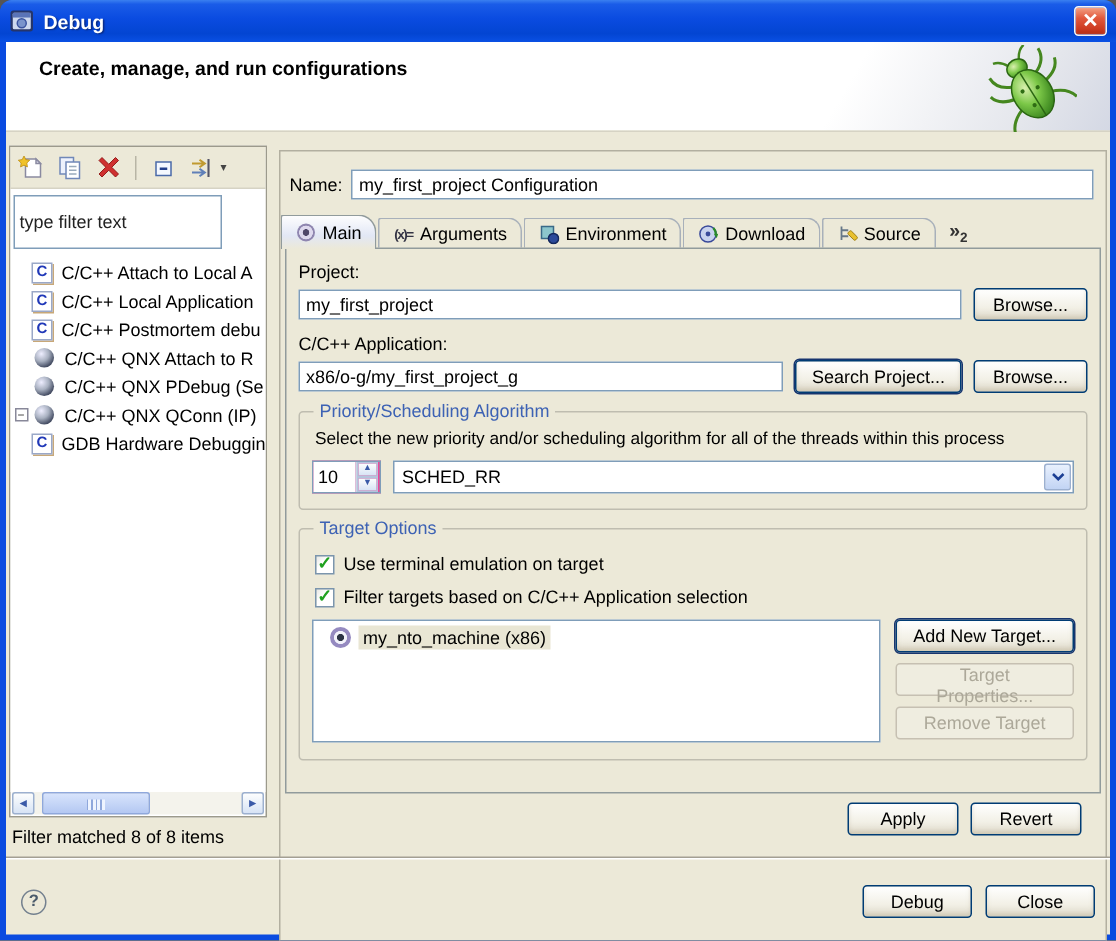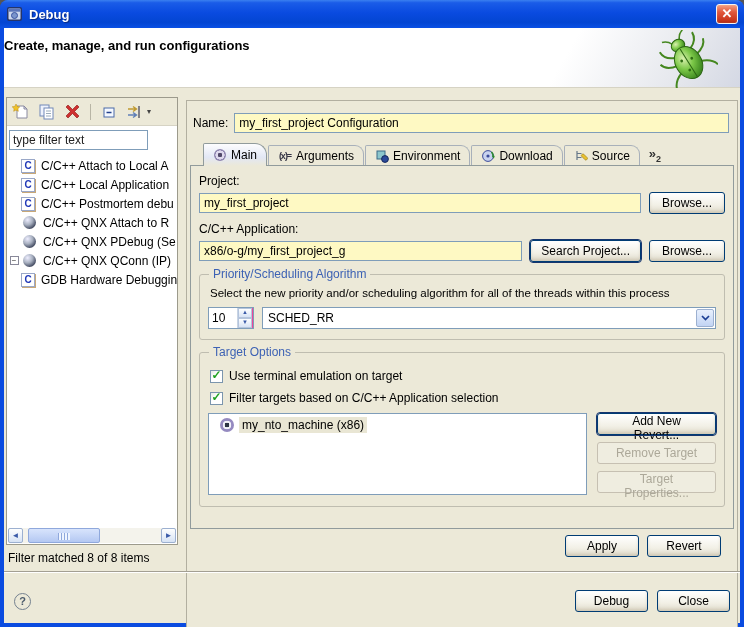--- a/index.html
+++ b/index.html
@@ -11,30 +11,30 @@
     display:flex;align-items:center;padding:0 6px;}
   .titlebar-icon{width:17px;height:16px;margin-right:6px;flex:0 0 auto;}
   .title-text{color:#fff;font-weight:bold;font-size:13px;text-shadow:1px 1px 1px #0a2a80;}
   .close-btn{margin-left:auto;width:22px;height:20px;border-radius:3px;border:1px solid #f4f4f4;
     background:linear-gradient(180deg,#f3a183 0%,#e1573c 40%,#cc3a20 80%,#b02a12 100%);
     color:#fff;font-weight:bold;font-size:13px;line-height:18px;text-align:center;cursor:pointer;
     box-shadow:inset 0 0 2px #fff3;}
   
   .content{position:absolute;top:28px;left:4px;right:4px;bottom:4px;background:#ece9d8;}
   .header{position:absolute;top:0;left:0;right:0;height:60px;background:linear-gradient(120deg,#ffffff 75%,#e4e6ec 92%,#d4d8e4 100%);border-bottom:1px solid #d6d3c4;}
-  .header-title{position:absolute;left:0;top:10px;font-size:13px;font-weight:bold;color:#000;}
+  .header-title{position:absolute;left:22px;top:10px;font-size:13px;font-weight:bold;color:#000;}
   .header-bug{position:absolute;right:22px;top:2px;}
   
   .left-panel{position:absolute;left:2px;top:69px;width:172px;height:448px;border:1px solid #9c9a8c;background:#fff;display:flex;flex-direction:column;}
   .lp-toolbar{height:28px;background:#ece9d8;border-bottom:1px solid #d6d3c4;display:flex;align-items:center;padding:0 3px;gap:6px;}
   .tbtn{width:20px;height:20px;display:flex;align-items:center;justify-content:center;cursor:pointer;}
   .tsep{width:1px;height:16px;background:#b8b5a5;margin:0 2px;}
   .drop-caret{font-size:8px;color:#444;margin-left:-4px;cursor:pointer;}
   .filter-wrap{background:#fff;padding:4px 2px 2px 2px;}
-  .filter-input{width:139px;height:20px;border:1px solid #7f9db9;font-family:"Liberation Sans",sans-serif;font-size:12px;padding:1px 3px;color:#222;}
+  .filter-input{width:139px;height:36px;border:1px solid #7f9db9;font-family:"Liberation Sans",sans-serif;font-size:12px;padding:1px 3px;color:#222;}
   .tree{flex:1;background:#fff;overflow:hidden;padding-top:4px;}
   .trow{height:19px;display:flex;align-items:center;font-size:12px;white-space:nowrap;cursor:pointer;}
   .tindent{width:14px;flex:0 0 auto;}
   .tindent2{width:30px;flex:0 0 auto;}
   .expander{width:14px;flex:0 0 auto;display:flex;align-items:center;justify-content:center;}
   .expander .xbox{width:9px;height:9px;border:1px solid #889;background:#fff;font-size:8px;line-height:7px;text-align:center;color:#333;}
   .ticon{width:16px;height:15px;flex:0 0 auto;margin-right:4px;display:flex;align-items:center;justify-content:center;}
   .ticon.c{width:14px;height:14px;background:#fff;border:1px solid #9aa8c8;box-shadow:1px 1px 0 #c8a878;color:#2038b8;font-size:10px;font-weight:bold;line-height:12px;}
   .ticon.qnx .sphere{width:13px;height:13px;border-radius:50%;background:radial-gradient(circle at 35% 30%,#eef,#a8b0c0 40%,#4a5268 72%,#23283a);}
   .tlabel{padding:1px 2px;}
@@ -44,23 +44,23 @@
   .sbtn{width:15px;background:linear-gradient(180deg,#fdfefe,#d7e3f5);border:1px solid #9cb0d0;border-radius:2px;color:#3a5aa8;font-size:8px;line-height:13px;text-align:center;cursor:pointer;}
   .sthumb{position:absolute;left:20px;top:0;width:72px;height:15px;border:1px solid #8fa8dc;border-radius:2px;background:linear-gradient(180deg,#d8e4fc,#b4c8f2);cursor:grab;}
   .sthumb::after{content:"";position:absolute;left:50%;top:4px;width:12px;height:7px;transform:translateX(-50%);
     background:repeating-linear-gradient(90deg,#8fa8dc 0 1px,#eef4ff 1px 3px);}
   .strack{flex:1;}
   .lp-status{position:absolute;left:4px;top:523px;font-size:12px;color:#000;}
   
   .right-panel{position:absolute;left:182px;top:72px;width:552px;height:570px;border:1px solid #b2afa0;background:#ece9d8;}
   .name-row{position:absolute;left:6px;top:12px;right:8px;height:20px;display:flex;align-items:center;gap:6px;}
   .name-row label{font-size:12px;}
-  .xp-field{flex:1;height:20px;border:1px solid #7f9db9;background:#fef9c3;font-family:"Liberation Sans",sans-serif;font-size:12px;padding:1px 4px;color:#000;}
-  
-  .tabbar{position:absolute;left:16px;top:42px;right:3px;height:23px;display:flex;align-items:flex-end;text-align:center;}
+  .xp-field{flex:1;height:20px;border:1px solid #7f9db9;background:#ffffff;font-family:"Liberation Sans",sans-serif;font-size:12px;padding:1px 4px;color:#000;}
+  
+  .tabbar{position:absolute;left:0;top:42px;right:3px;height:23px;display:flex;align-items:flex-end;text-align:center;}
   .tab{height:21px;display:flex;align-items:center;gap:4px;padding:0 9px;font-size:12px;
     border:1px solid #a8b0ba;border-bottom:none;border-radius:2px 9px 0 0;background:#ece9d8;margin-right:1px;cursor:pointer;position:relative;}
   .tab.selected{height:23px;background:linear-gradient(180deg,#fdfdfe,#e2e7f5 60%,#ece9d8);border-color:#919b9c;z-index:2;border-radius:2px 12px 0 0;}
   .tab-overflow{margin-left:4px;padding:0 4px;font-size:13px;font-weight:bold;color:#333;cursor:pointer;align-self:center;}
   .tab-overflow sub{font-size:9px;}
   .ticon14{width:14px;height:14px;display:flex;align-items:center;justify-content:center;flex:0 0 auto;}
   .bullseye{width:12px;height:12px;border-radius:50%;background:radial-gradient(circle,#50486a 0 24%,#ded9ee 28% 52%,#8f86b0 56% 100%);}
   .argsym{font-size:9px;font-weight:bold;color:#334;letter-spacing:-1px;}
   
   .tabbody{position:absolute;left:3px;top:64px;right:3px;height:364px;border:1px solid #919b9c;background:#ece9d8;padding:6px 8px 0 8px;}
@@ -360,23 +360,23 @@
             <span>Filter targets based on C/C++ Application selection</span>
           </div>
           <div class="target-row">
             <div class="target-list">
               <div class="target-item">
                 <span class="target-ic"></span>
                 <span class="tname">my_nto_machine (x86)</span>
               </div>
             </div>
             <div class="target-btns">
-              <button class="xp-btn default">Add New Revert...</button>
+              <button class="xp-btn default">Add New Target...</button>
+              <button class="xp-btn" disabled="">Target Properties...</button>
               <button class="xp-btn" disabled="">Remove Target</button>
-              <button class="xp-btn" disabled="">Target Properties...</button>
             </div>
           </div>
         </div>
 
       </div>
 
       <div class="applyrow">
         <button class="xp-btn">Apply</button>
         <button class="xp-btn">Revert</button>
       </div>

